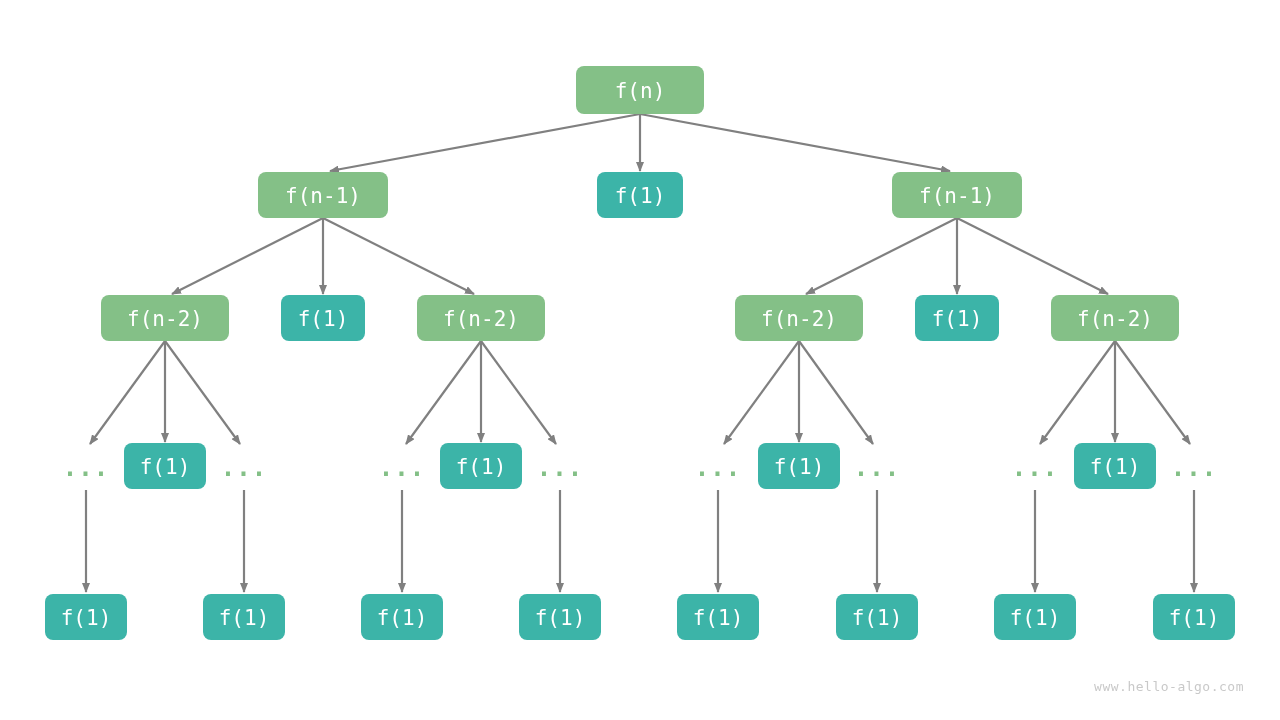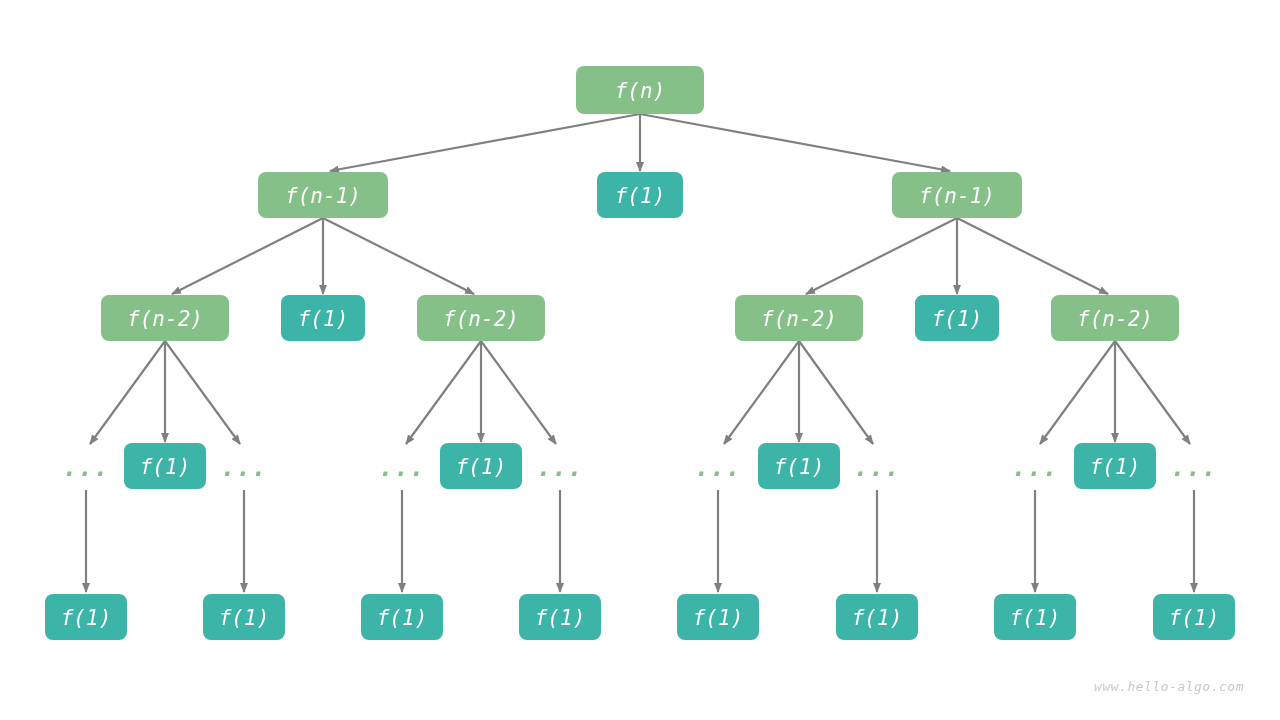--- a/index.html
+++ b/index.html
@@ -7,21 +7,20 @@
     padding: 0;
     background: #ffffff;
   }
   #canvas {
     position: relative;
     width: 1280px;
     height: 720px;
     background: #ffffff;
     overflow: hidden;
     font-family: "DejaVu Sans Mono", "Liberation Mono", monospace;
-    font-style: italic;
   }
   #tree-svg {
     position: absolute;
     left: 0;
     top: 0;
     width: 1280px;
     height: 720px;
   }
   .node-label {
     font-family: "DejaVu Sans Mono", "Liberation Mono", monospace;

